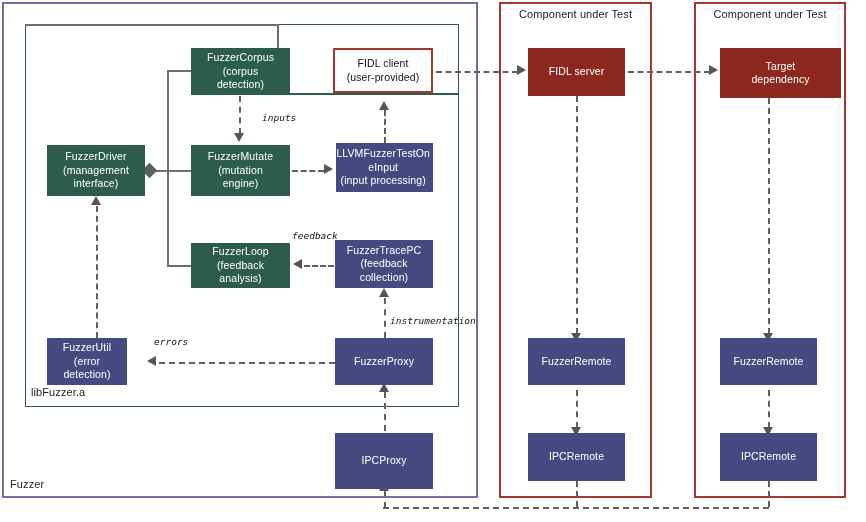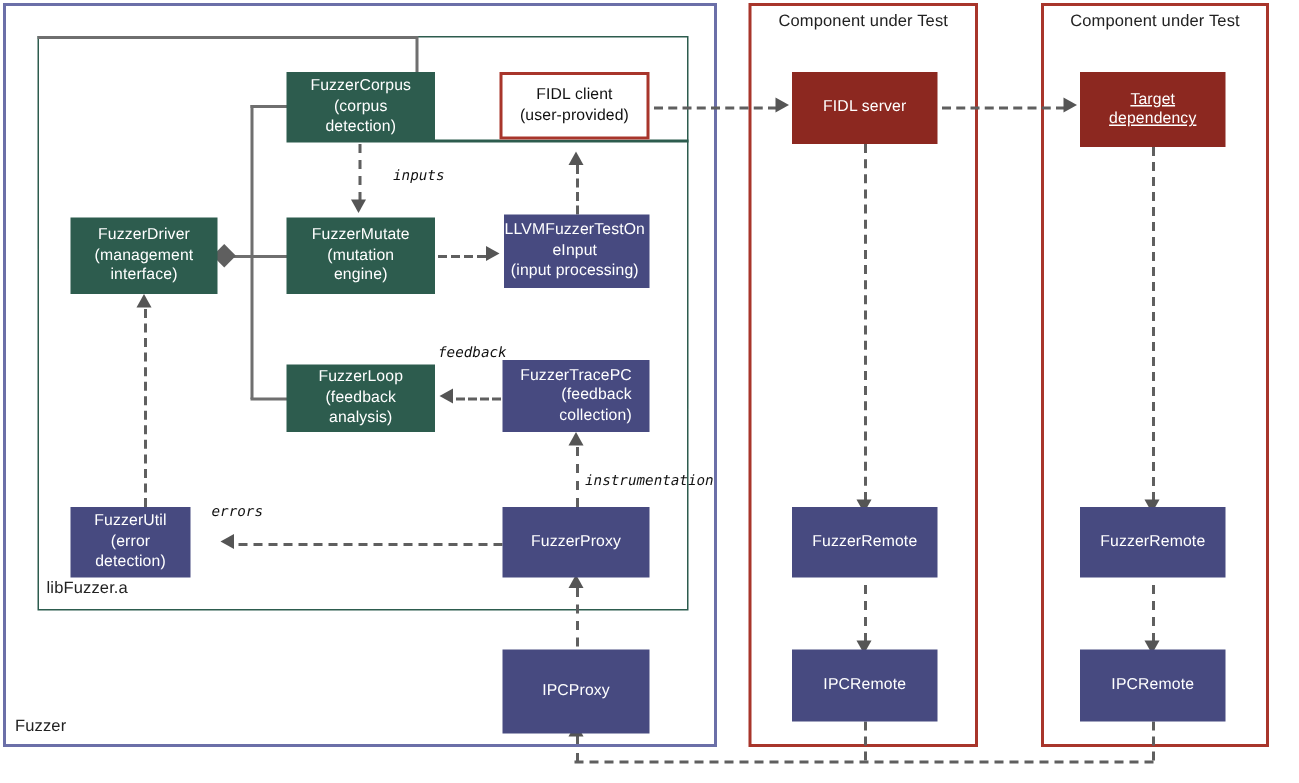--- a/index.html
+++ b/index.html
@@ -133,21 +133,21 @@
   <div class="dash-h" style="left:304px;top:265px;width:30px;"></div>
   <div class="arrow arrow-l" style="left:293px;top:259px;"></div>
   <div class="edge-label" style="left:292px;top:230px;">feedback</div>
 
   <div class="dash-v" style="left:384px;top:298px;height:40px;"></div>
   <div class="arrow arrow-u" style="left:379px;top:288px;"></div>
   <div class="edge-label" style="left:390px;top:315px;">instrumentation</div>
 
   <div class="dash-h" style="left:159px;top:362px;width:176px;"></div>
   <div class="arrow arrow-l" style="left:147px;top:356px;"></div>
-  <div class="edge-label" style="left:141px;top:336px;text-align:center;">errors</div>
+  <div class="edge-label" style="left:154px;top:336px;text-align:center;">errors</div>
 
   <div class="dash-v" style="left:96px;top:206px;height:132px;"></div>
   <div class="arrow arrow-u" style="left:91px;top:196px;"></div>
 
   <div class="dash-v" style="left:384px;top:392px;height:39px;"></div>
   <div class="arrow arrow-u" style="left:379px;top:383px;"></div>
 
   <div class="dash-v" style="left:384px;top:490px;height:18px;"></div>
   <div class="arrow arrow-u" style="left:379px;top:482px;"></div>
 
@@ -183,21 +183,21 @@
       <span class="node-label">(user-provided)</span>
     </span>
   </div>
 
   <div class="node red" style="left:528px;top:48px;width:97px;height:48px;">
     <span>
       <span class="node-label">FIDL server</span>
     </span>
   </div>
 
-  <div class="node red" style="left:720px;top:48px;width:97px;height:50px;text-decoration:underline;">
+  <div class="node red" style="left:720px;top:48px;width:121px;height:50px;">
     <span>
       <span class="node-label">Target</span>
       <span class="node-label">dependency</span>
     </span>
   </div>
 
   <div class="node green" style="left:191px;top:145px;width:99px;height:51px;">
     <span>
       <span class="node-label">FuzzerMutate</span>
       <span class="node-label">(mutation</span>
@@ -222,21 +222,21 @@
   </div>
 
   <div class="node green" style="left:191px;top:243px;width:99px;height:45px;">
     <span>
       <span class="node-label">FuzzerLoop</span>
       <span class="node-label">(feedback</span>
       <span class="node-label">analysis)</span>
     </span>
   </div>
 
-  <div class="node blue" style="left:335px;top:240px;width:98px;height:48px;text-align:right;">
+  <div class="node blue" style="left:335px;top:240px;width:98px;height:48px;">
     <span>
       <span class="node-label">FuzzerTracePC</span>
       <span class="node-label">(feedback</span>
       <span class="node-label">collection)</span>
     </span>
   </div>
 
   <div class="node blue" style="left:47px;top:338px;width:80px;height:47px;">
     <span>
       <span class="node-label">FuzzerUtil</span>

